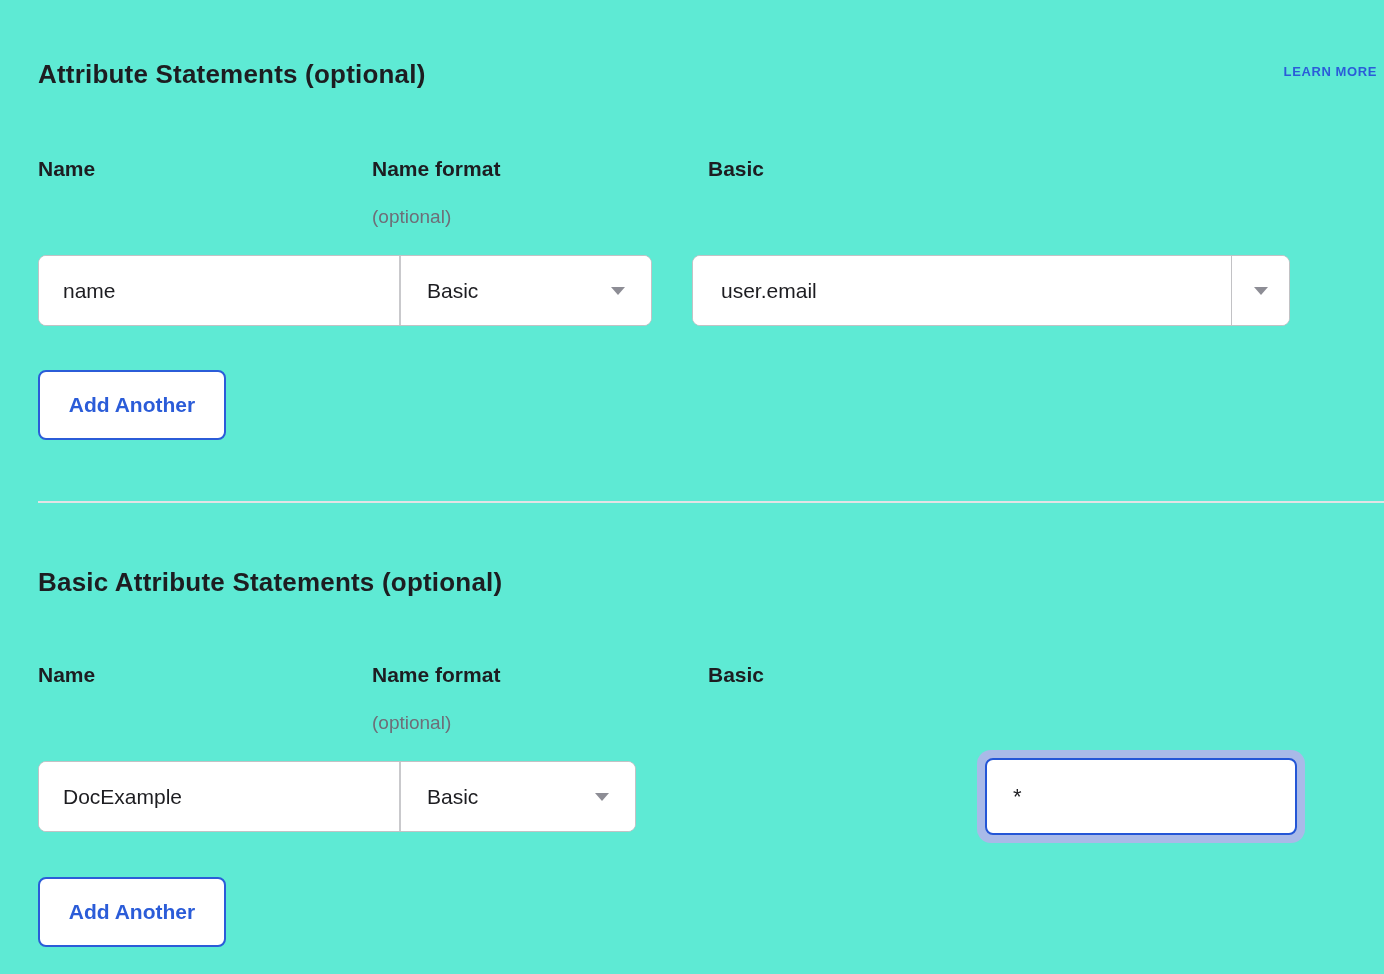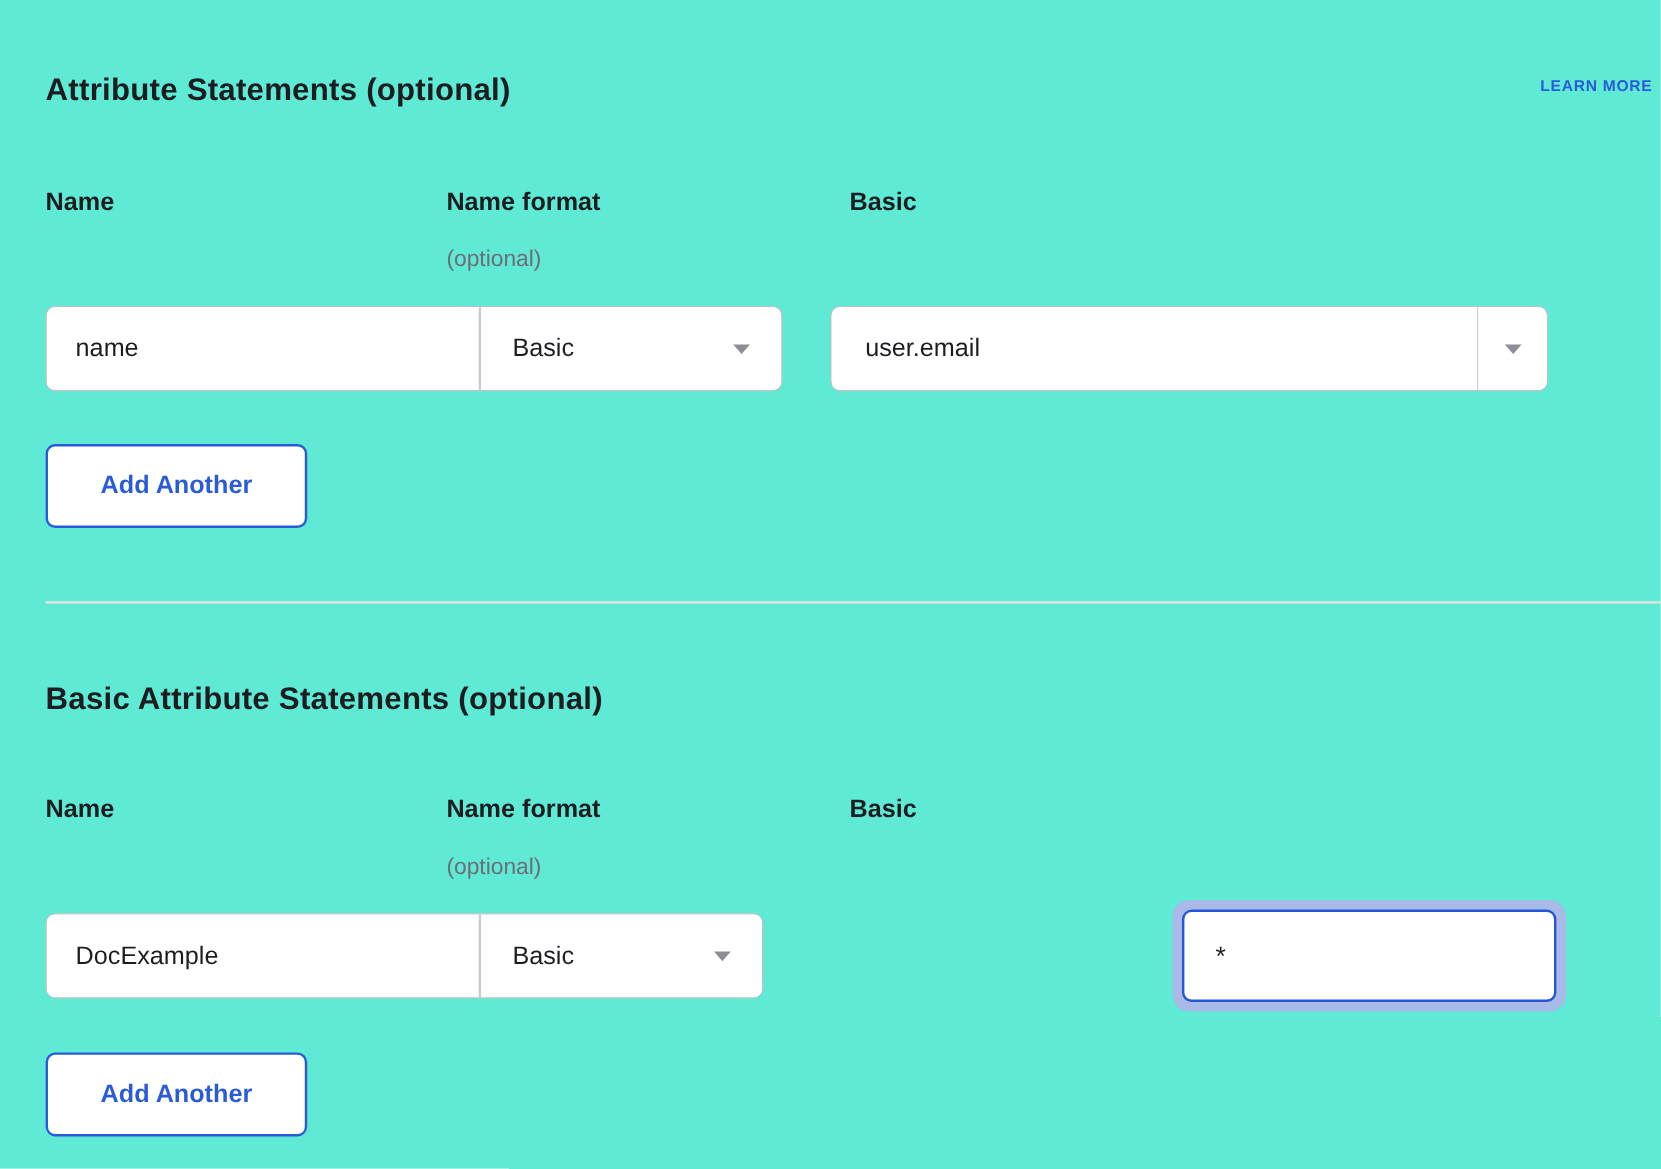--- a/index.html
+++ b/index.html
@@ -96,21 +96,21 @@
     align-items: center;
     justify-content: center;
     cursor: pointer;
     background: #ffffff;
   }
 
   .btn-secondary {
     display: flex;
     align-items: center;
     justify-content: center;
-    width: 218px;
+    width: 188px;
     height: 70px;
     background: #ffffff;
     border: 2px solid #2b5cd8;
     border-radius: 8px;
     color: #2b5cd8;
     font-size: 21px;
     font-weight: bold;
     cursor: pointer;
     font-family: "Liberation Sans", sans-serif;
   }

